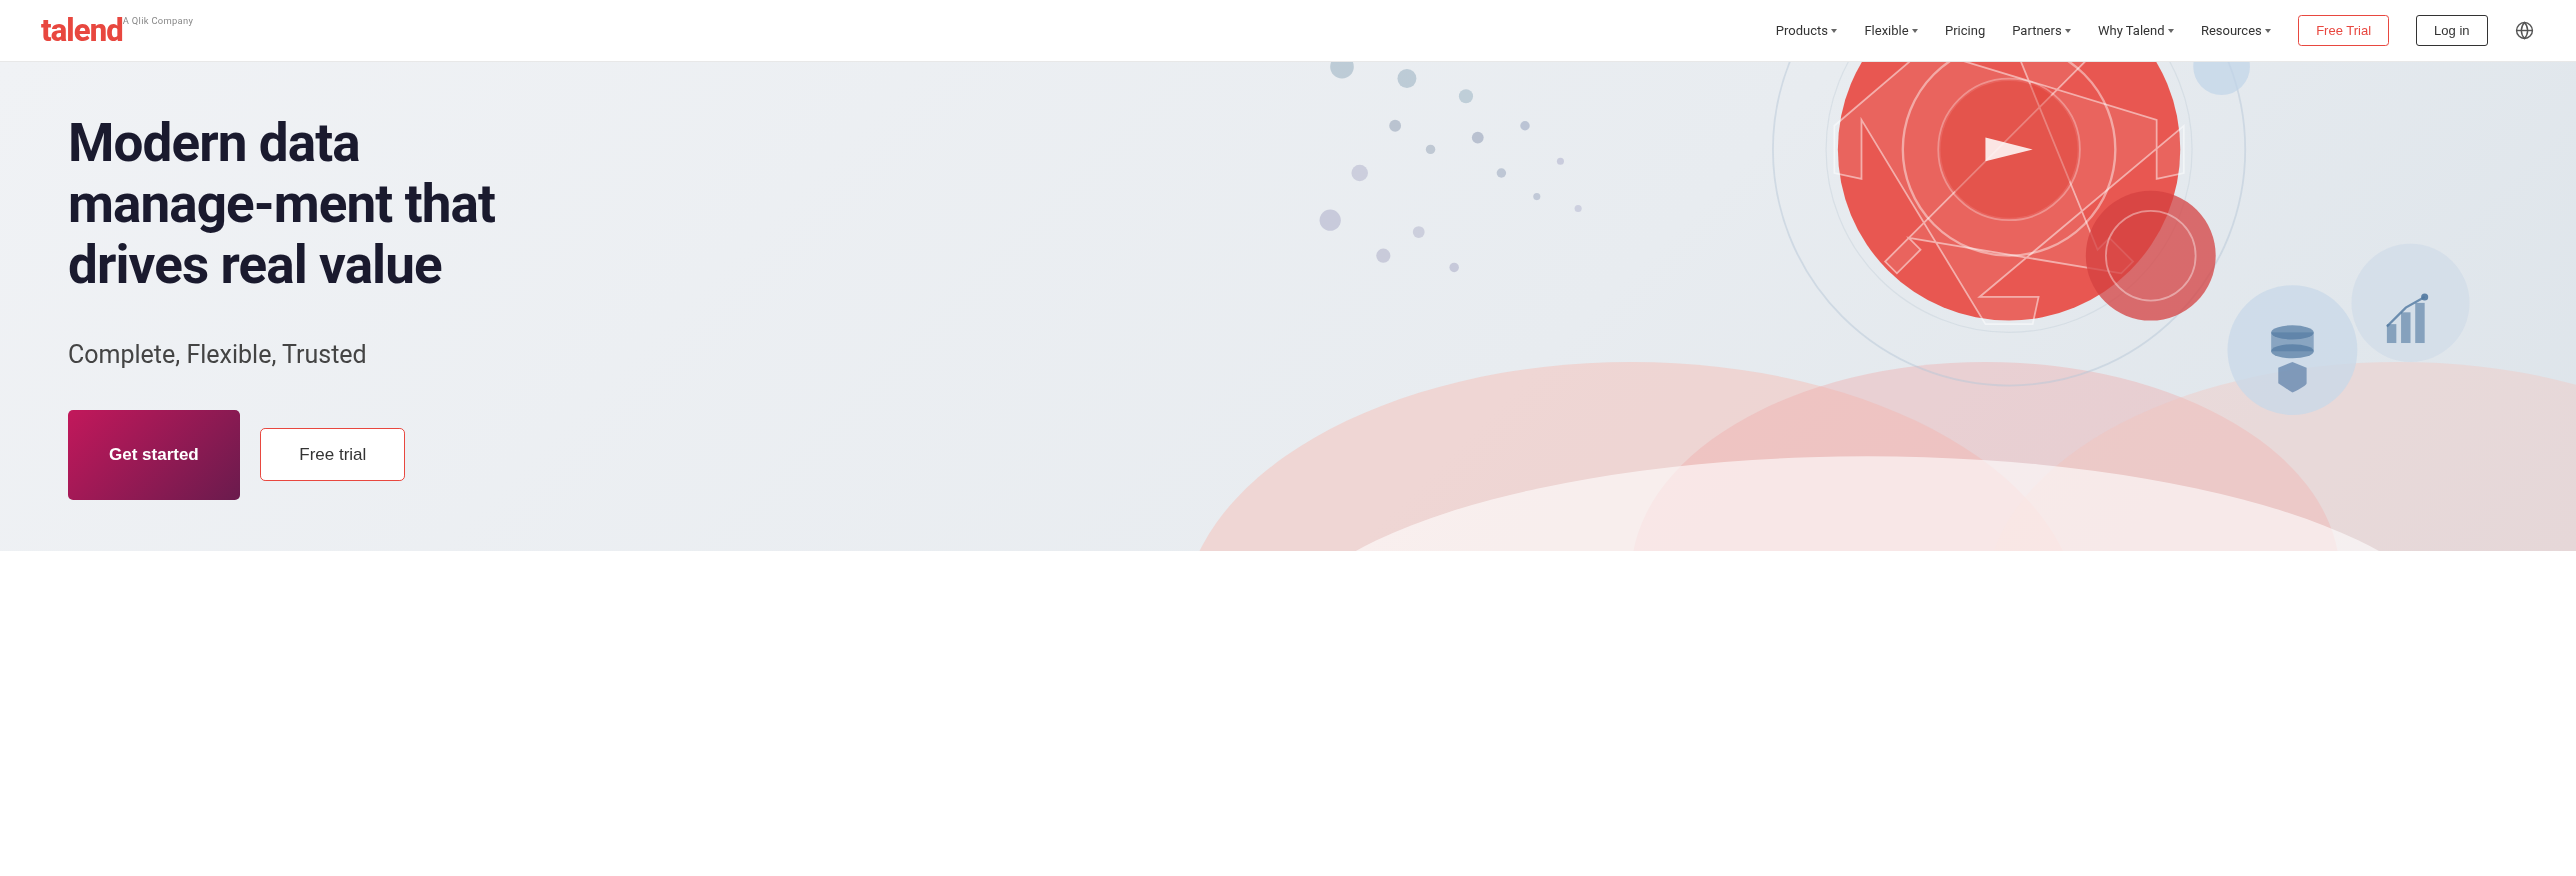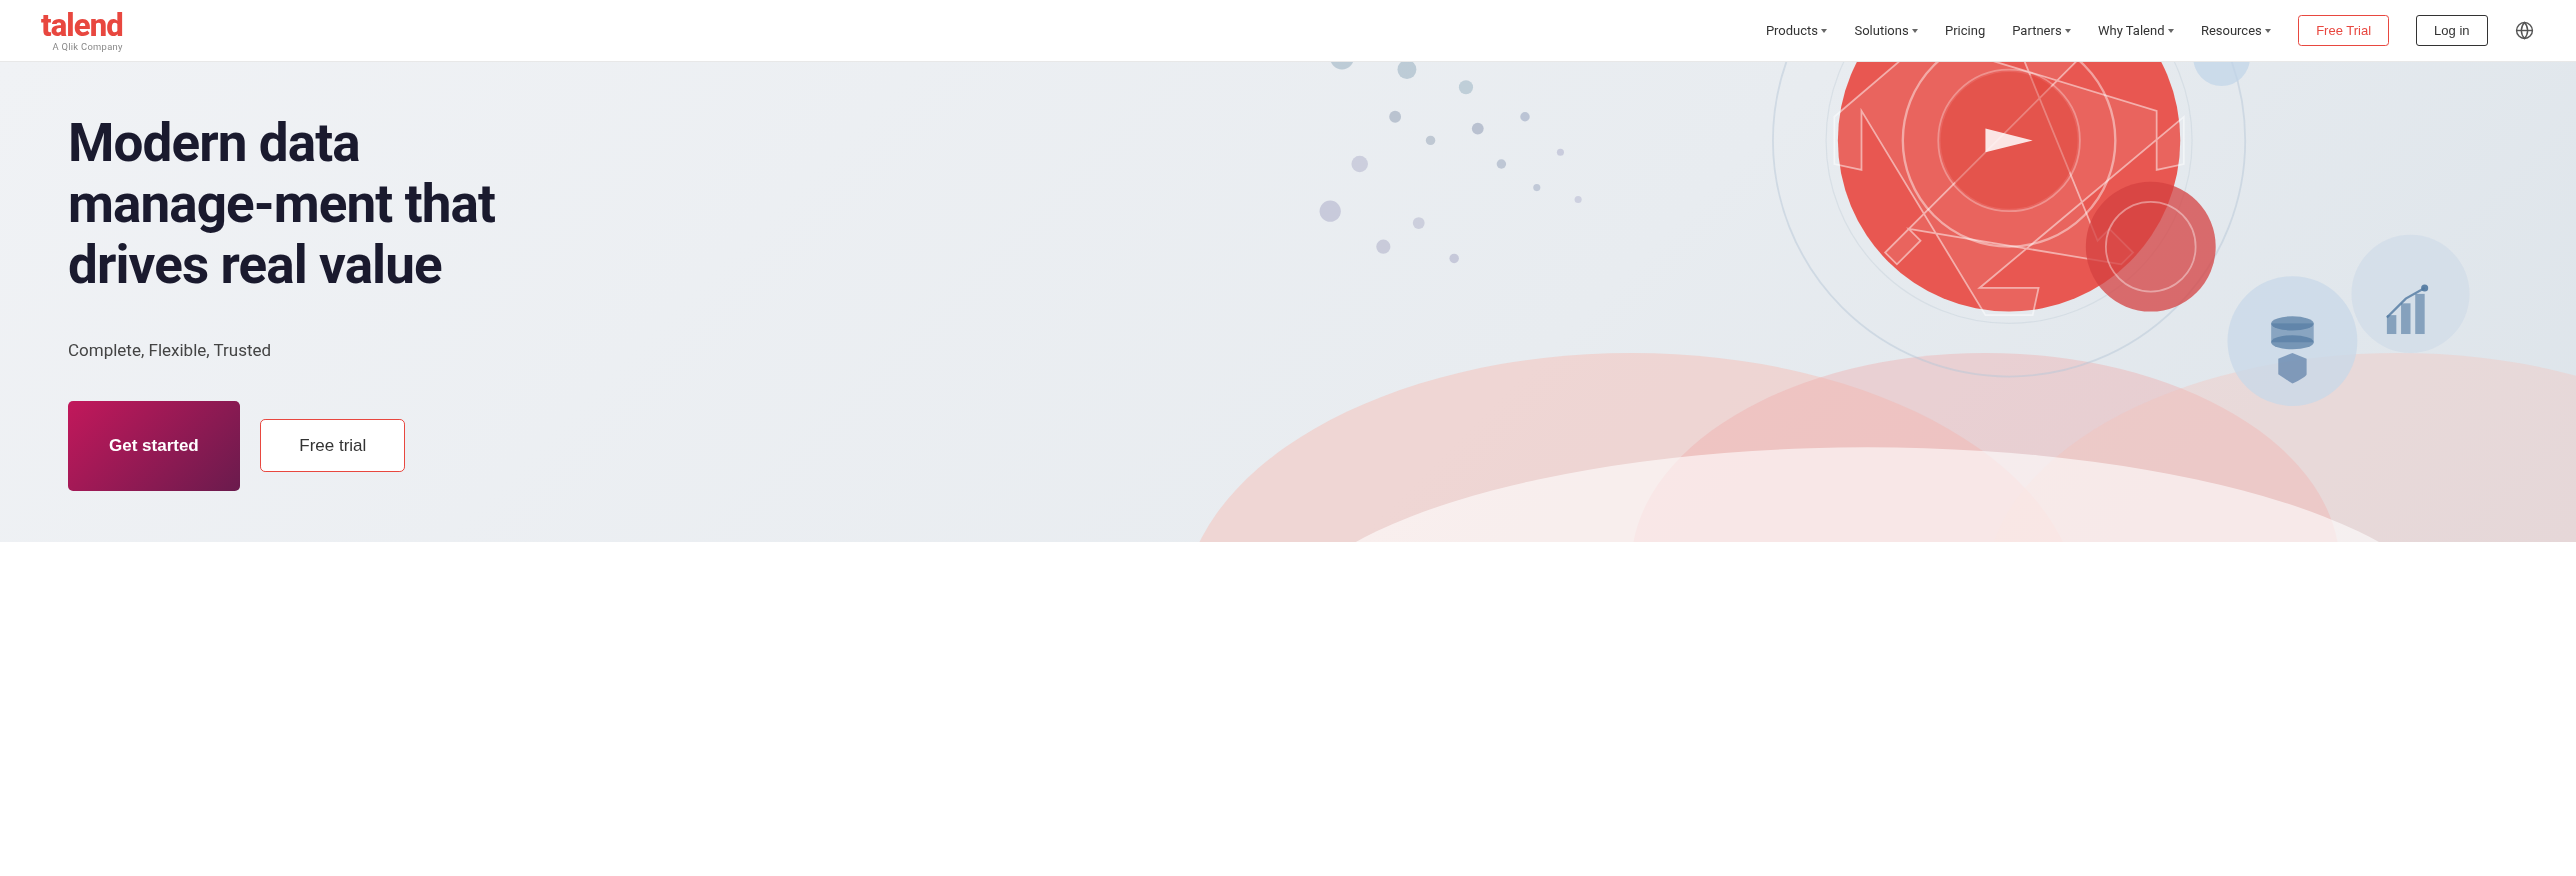--- a/index.html
+++ b/index.html
@@ -17,24 +17,23 @@
       padding: 0 41px;
       height: 62px;
       border-bottom: 0.9px solid #e8e8e8;
       background: #fff;
       position: relative;
       z-index: 10;
     }
 
     .logo-wrap {
       display: flex;
-      flex-direction: column;
+      flex-direction: row;
       margin-right: auto;
       line-height: 1;
-      text-align: right;
     }
     .logo-text {
       font-size: 31px;
       font-weight: 800;
       color: #e8473f;
       letter-spacing: -0.9px;
     }
     .logo-sub {
       font-size: 9.4px;
       color: #888;
@@ -123,21 +122,21 @@
     .hero-title {
       font-size: 53px;
       font-weight: 700;
       color: #1a1a2e;
       line-height: 1.15;
       margin-bottom: 20.5px;
       letter-spacing: -0.9px;
     }
 
     .hero-subtitle {
-      font-size: 17px;
+      font-size: 25px;
       color: #444;
       margin-bottom: 41px;
       margin-top: 44px;
     }
 
     .hero-buttons {
       display: flex;
       gap: 20.5px;
       align-items: center;
     }
@@ -193,21 +192,21 @@
   </div>
 
   <nav>
 
     <a class="nav-link">
       <span>Products</span>
       <span class="chevron"></span>
     </a>
 
     <a class="nav-link">
-      <span>Solutions</span>
+      <span>Flexible</span>
       <span class="chevron"></span>
     </a>
 
     <a class="nav-link">
       <span>Pricing</span>
     </a>
 
     <a class="nav-link">
       <span>Partners</span>
       <span class="chevron"></span>

